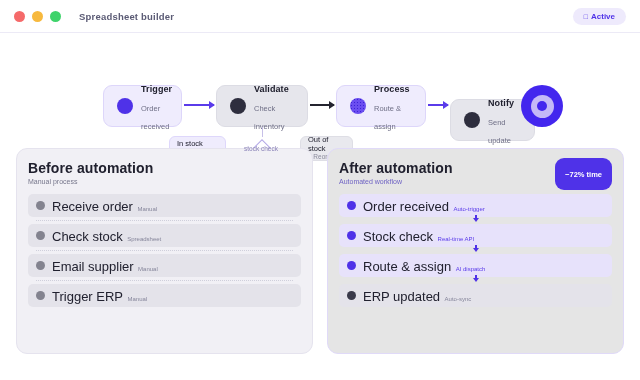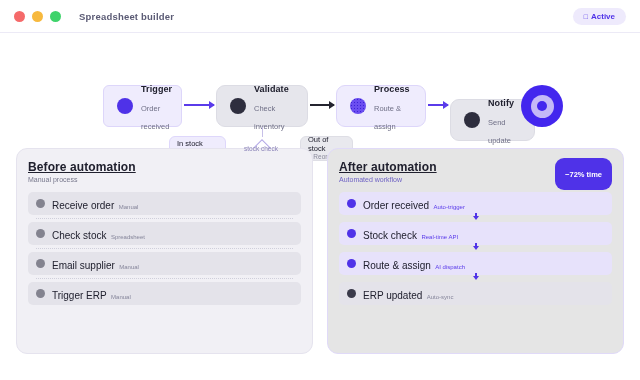--- a/index.html
+++ b/index.html
@@ -99,21 +99,21 @@
     font-weight: 700;
     color: #20202e;
     letter-spacing: .1px;
   }
   .node-sub {
     font-size: 7.5px;
     color: #6f6f86;
     margin-top: 2px;
   }
 
-  .n-trigger  { left: 103px; top: 52px; width: 79px; border-radius: 6px; }
+  .n-trigger  { left: 103px; top: 52px; width: 79px; }
   .n-validate { left: 216px; top: 52px; width: 92px; }
   .n-process  { left: 336px; top: 52px; width: 90px; }
   .n-notify   { left: 450px; top: 34px; width: 85px; margin-top: 32px; }
 
   
   .arrow {
     position: absolute;
     top: 71px;
     height: 2px;
   }
@@ -222,21 +222,21 @@
     position: relative;
     flex: 1 1 0;
     height: 206px;
     border-radius: 11px;
     padding: 11px 11px 0 11px;
   }
   .panel.before { background: #f1f0f5; border: 1px solid #e5e3ee; }
   .panel.after  { background: #e5e5e5; border: 1px solid #e0daf8; }
 
   .panel-title {
-    font-size: 12px; font-weight: 700; color: #20202e; letter-spacing: .1px; text-decoration: underline;
+    font-size: 14px; font-weight: 700; color: #20202e; letter-spacing: .1px;
   }
   .panel-sub {
     font-size: 7px; margin-top: 2px;
   }
   .panel.before .panel-sub { color: #77778c; }
   .panel.after  .panel-sub { color: #6f63c4; }
 
   .save-badge {
     position: absolute;
     right: 11px; top: 9px;
@@ -267,21 +267,21 @@
   .step.neutral { background: #e4e3ea; }
 
   .step-dot {
     width: 9px; height: 9px; border-radius: 50%; flex: 0 0 9px;
   }
   .sd-gray   { background: #83838f; }
   .sd-purple { background: #4f32e8; }
   .sd-dark   { background: #3a3a4a; }
 
   .step-text { line-height: 1.1; }
-  .step-title { font-size: 10px; color: #21212f; }
+  .step-title { font-size: 13px; color: #21212f; }
   .step-sub   { font-size: 6px; margin-top: 1.5px; }
   .panel.before .step-sub { color: #85859a; }
   .step.accent .step-sub  { color: #5a3bea; }
   .step.neutral .step-sub { color: #85859a; }
 
   
   .connector {
     position: absolute;
     left: 50%;
     width: 7px;

